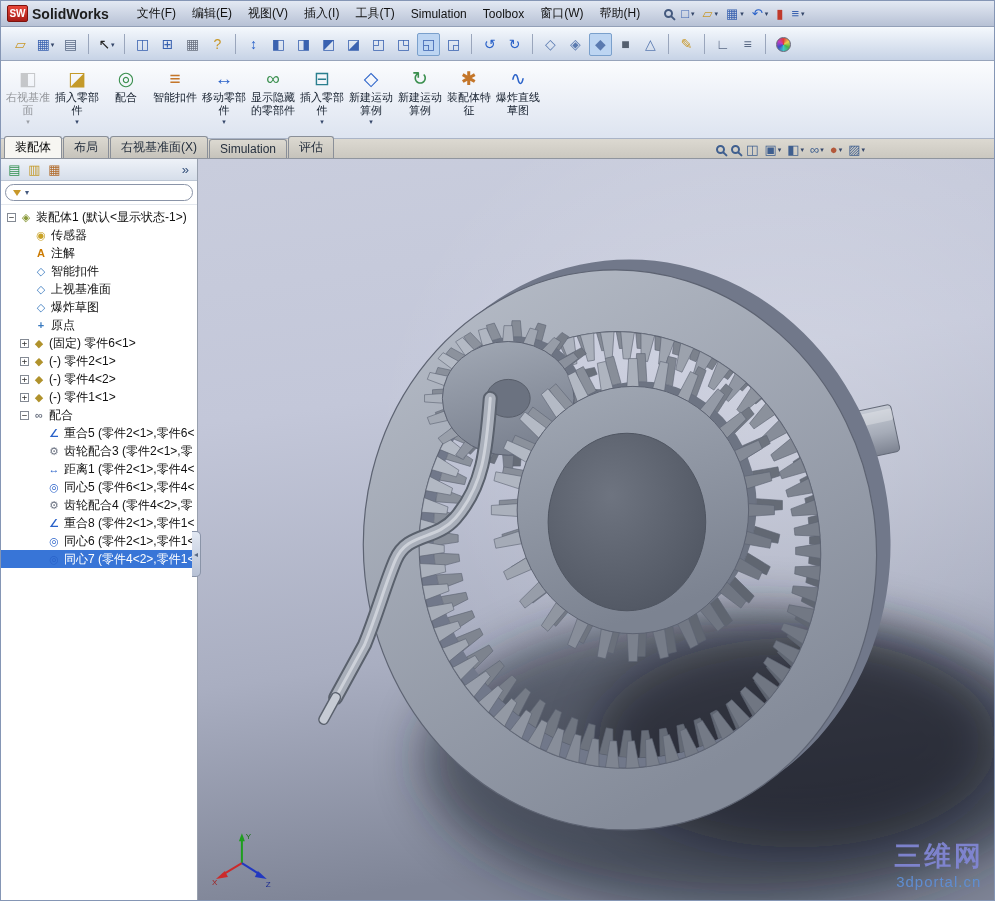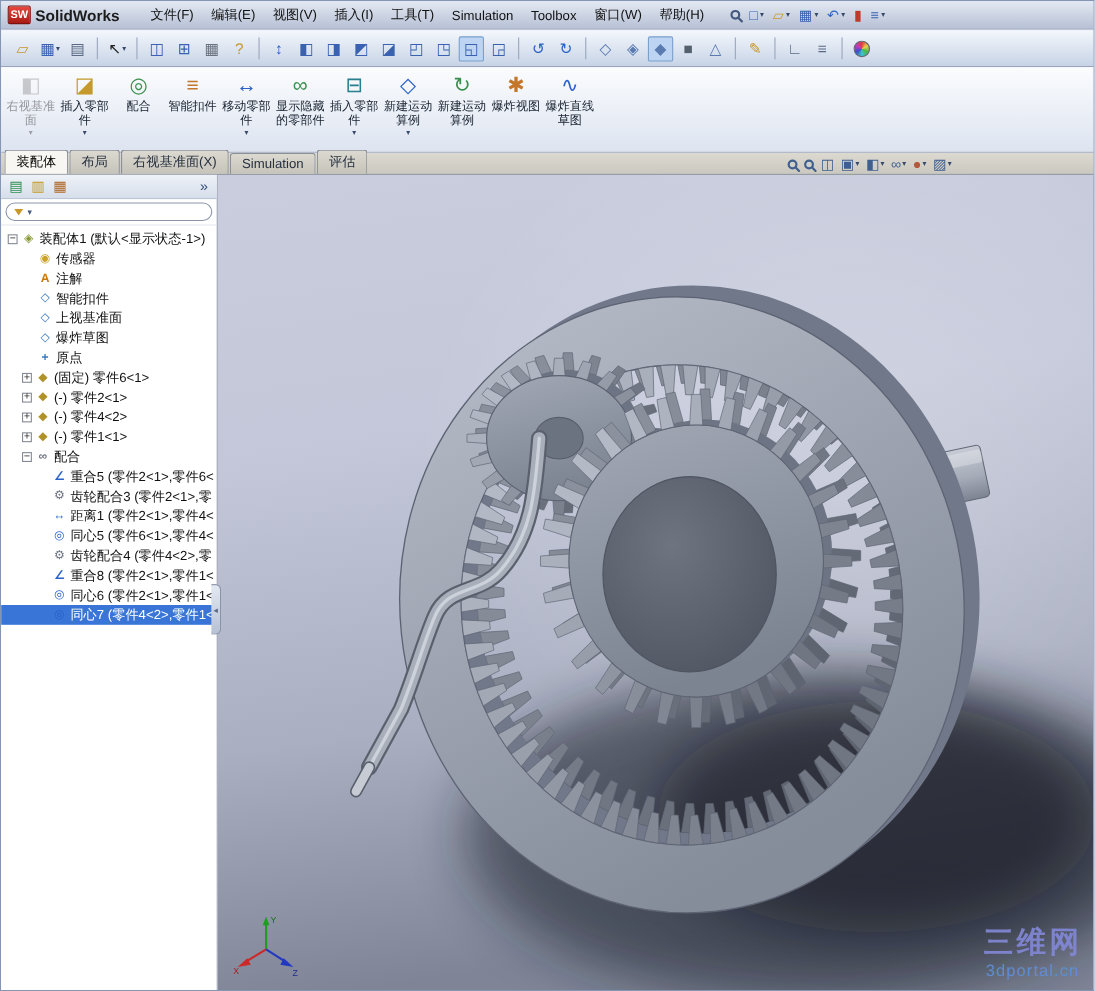--- a/index.html
+++ b/index.html
@@ -272,21 +272,21 @@
         <span class="ricon" style="color: rgb(42, 98, 201);">◇</span>
         <span class="rlabel">新建运动算例</span>
         <span class="caret">▾</span>
       </div>
       <div class="rbtn">
         <span class="ricon" style="color: rgb(58, 143, 78);">↻</span>
         <span class="rlabel">新建运动算例</span>
       </div>
       <div class="rbtn">
         <span class="ricon" style="color: rgb(196, 118, 42);">✱</span>
-        <span class="rlabel">爆炸视图</span>
+        <span class="rlabel">装配体特征</span>
       </div>
       <div class="rbtn">
         <span class="ricon" style="color: rgb(42, 98, 201);">∿</span>
         <span class="rlabel">爆炸直线草图</span>
       </div>
     </div>
 
   <div class="tabstrip">
     <div class="tabs">
         <div class="tab active">装配体</div>

